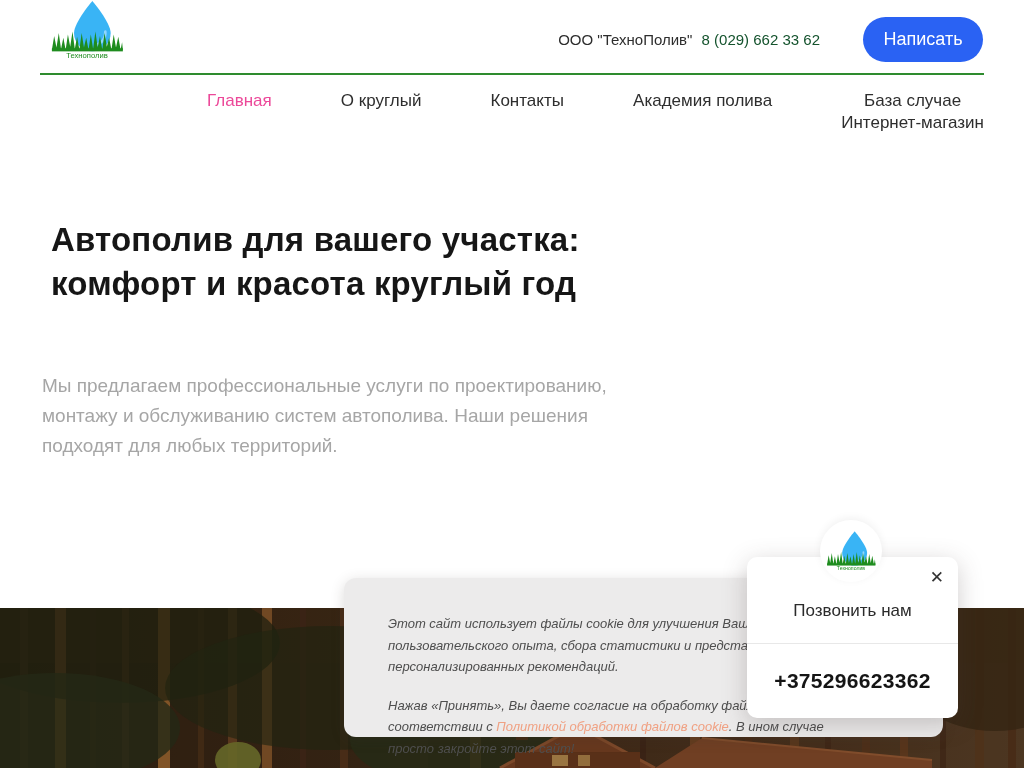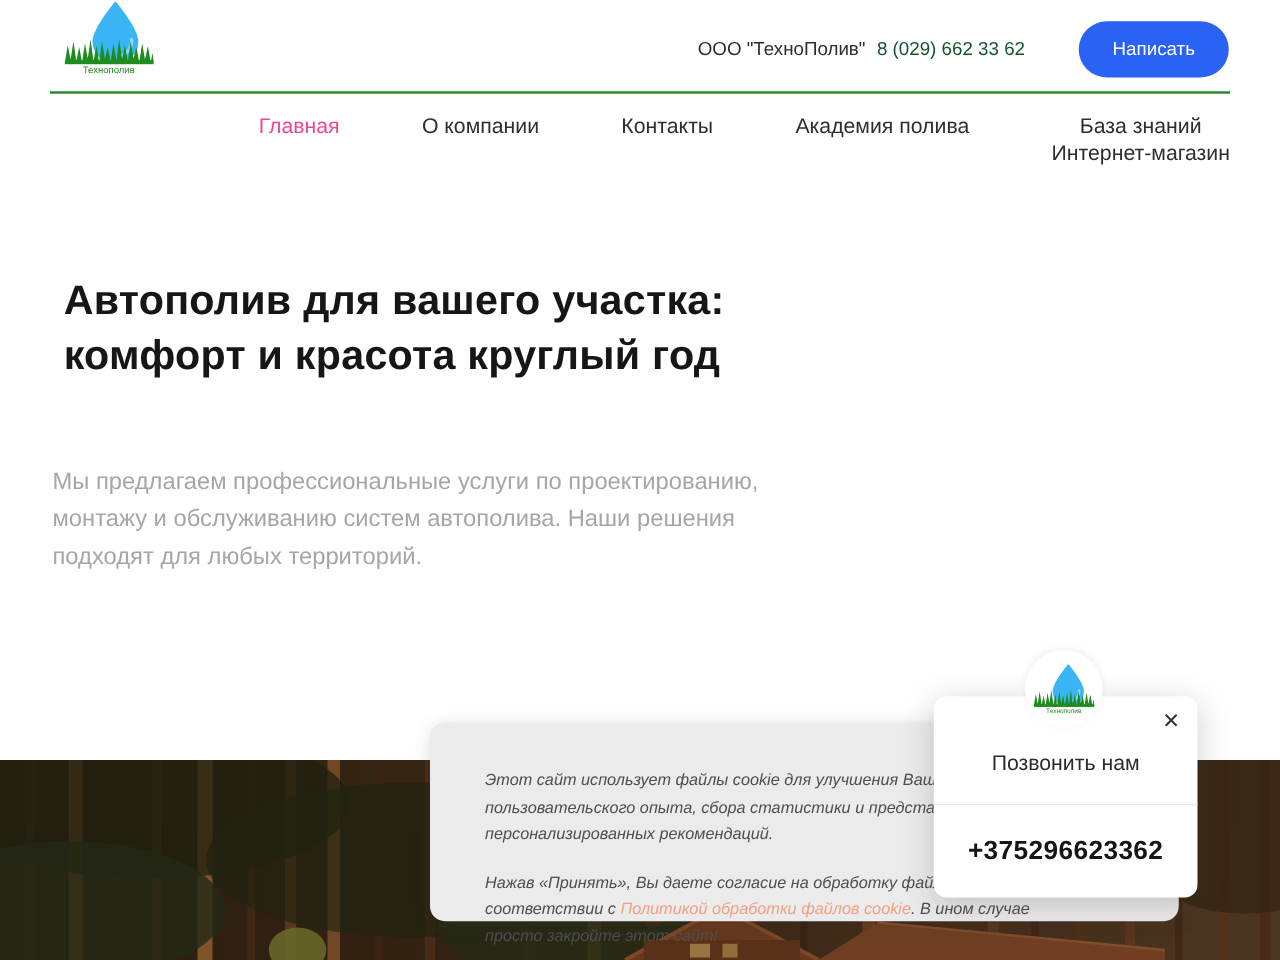--- a/index.html
+++ b/index.html
@@ -5,21 +5,21 @@
   html,body{margin:0;padding:0;background:#fff;}
   .page{position:relative;width:1024px;height:768px;overflow:hidden;background:#fff;
         font-family:"Liberation Sans", sans-serif;}
 
   
   .logo{position:absolute;left:48px;top:1px;width:78px;height:58px;display:block;cursor:pointer;}
   .header-contact{position:absolute;top:31px;right:204px;white-space:nowrap;font-size:15px;}
   .company-name{color:#2d2d2d;}
   .header-phone{color:#14532d;text-decoration:none;cursor:pointer;margin-left:5px;}
   .write-btn{position:absolute;top:17px;right:41px;width:120px;height:45px;border:none;
-             border-radius:23px;background:#2a62f3;color:#fff;font-size:15px;
+             border-radius:23px;background:#2a62f3;color:#fff;font-size:18px;
              font-family:"Liberation Sans", sans-serif;cursor:pointer;}
   .green-line{position:absolute;top:73px;left:40px;width:944px;height:2px;background:#2e8b2e;}
 
   
   .nav{position:absolute;top:90px;left:178px;right:40px;display:flex;
        justify-content:space-between;align-items:flex-start;font-size:17px;}
   .nav a{color:#2e2e2e;text-decoration:none;cursor:pointer;line-height:21px;}
   .nav a.active{color:#ec4899;margin-left:29px;}
   .nav-col{display:flex;flex-direction:column;align-items:center;gap:1px;}
 
@@ -73,25 +73,25 @@
     <span class="company-name">ООО "ТехноПолив"</span>
     <a class="header-phone">8 (029) 662 33 62</a>
   </div>
 
   <button class="write-btn">Написать</button>
 
   <div class="green-line"></div>
 
   <nav class="nav">
     <a class="active">Главная</a>
-    <a>О компании</a>
+    <a>О круглый</a>
     <a>Контакты</a>
     <a>Академия полива</a>
     <div class="nav-col">
-      <a>База знаний</a>
+      <a>База случае</a>
       <a>Интернет-магазин</a>
     </div>
   </nav>
 
   <h1 class="hero-title" style="margin:0;">
     <div>Автополив для вашего участка:</div>
     <div>комфорт и красота круглый год</div>
   </h1>
   <p class="hero-desc">Мы предлагаем профессиональные услуги по проектированию, монтажу и обслуживанию систем автополива. Наши решения подходят для любых территорий.</p>
 

